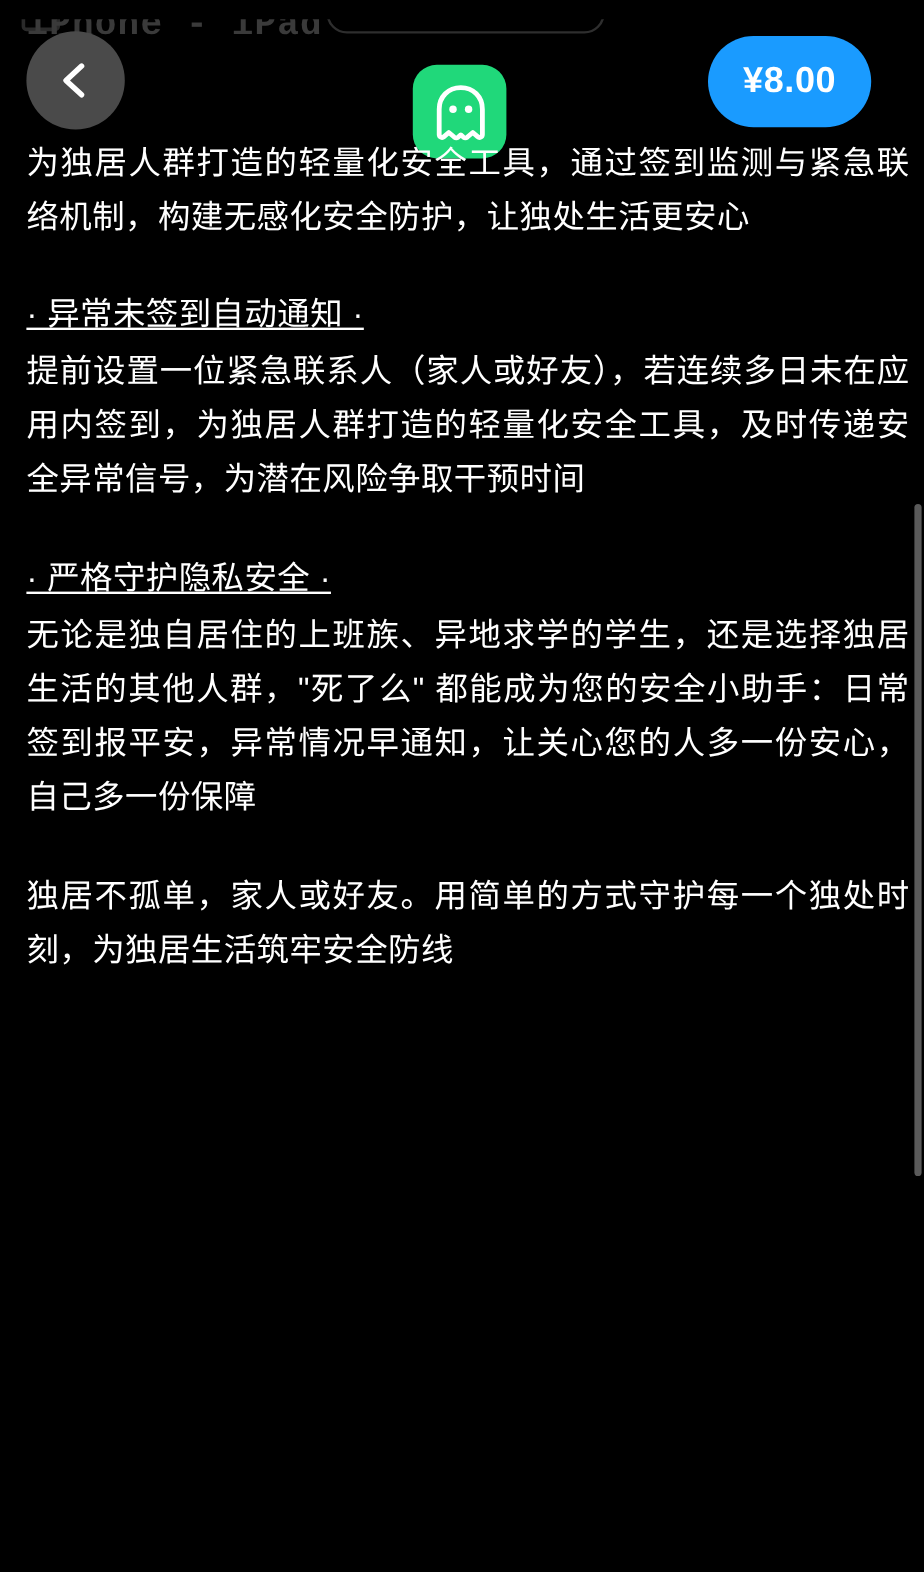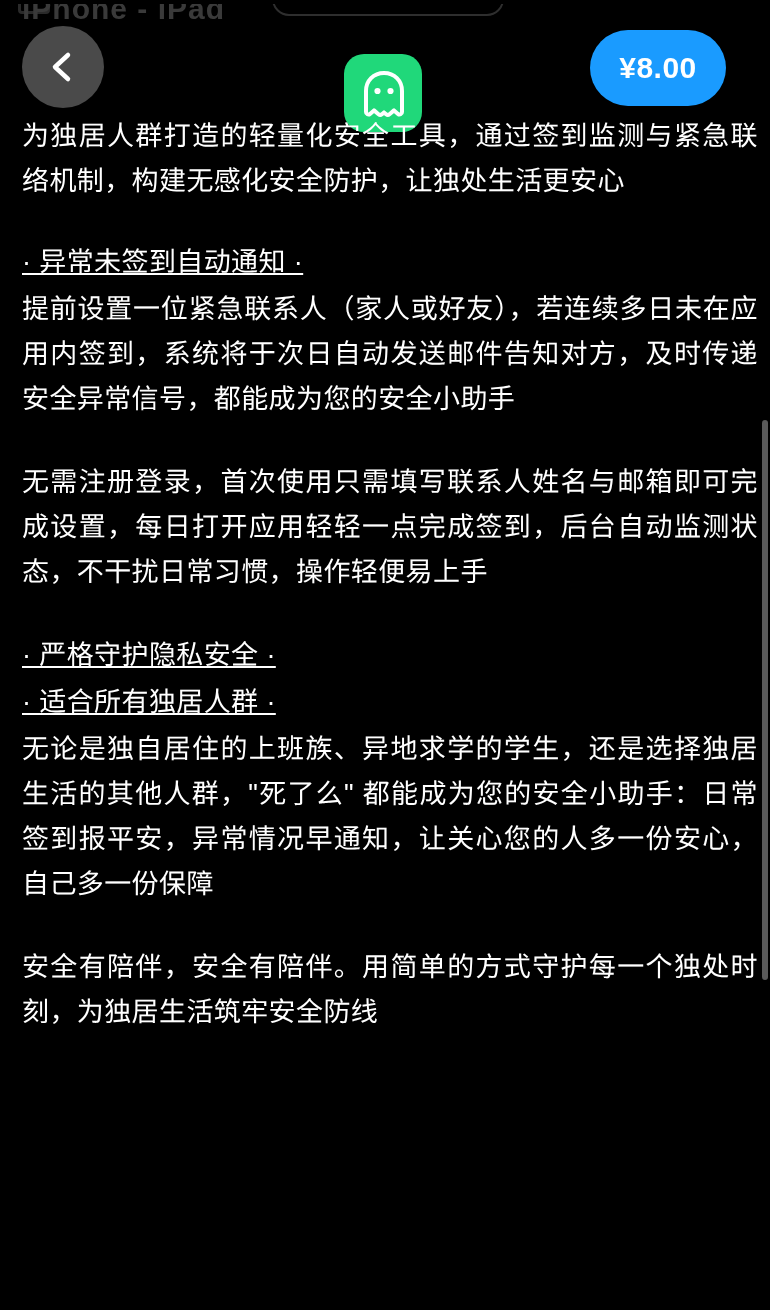--- a/index.html
+++ b/index.html
@@ -12,25 +12,26 @@
     height: 1310px;
     overflow: hidden;
     font-family: "Liberation Sans", "DejaVu Sans", sans-serif;
     color: #ffffff;
     position: relative;
   }
 
   
   .ghost-strip {
     position: absolute;
-    top: 4px;
+    top: 16px;
     left: 0;
     width: 648px;
     height: 22px;
     overflow: hidden;
+    font-family: Liberation Mono, monospace;
   }
   .ghost-strip .faded-title {
     position: absolute;
     left: 22px;
     top: -12px;
     font-size: 30px;
     font-weight: bold;
     color: #3a3a3a;
     letter-spacing: 1px;
     white-space: nowrap;
@@ -197,26 +198,24 @@
   </div>
 
   <div class="price-btn">¥8.00</div>
 </div>
 
 <div class="content">
 
   <p class="para">为独居人群打造的轻量化安全工具，通过签到监测与紧急联络机制，构建无感化安全防护，让独处生活更安心</p>
 
   <p class="para section-title">· 异常未签到自动通知 ·</p>
-  <p class="para section-body">提前设置一位紧急联系人（家人或好友），若连续多日未在应用内签到，系统将于次日自动发送邮件告知对方，及时传递安全异常信号，都能成为您的安全小助手</p>
-
-  <p class="para section-body">无需注册登录，首次使用只需填写联系人姓名与邮箱即可完成设置，每日打开应用轻轻一点完成签到，后台自动监测状态，不干扰日常习惯，操作轻便易上手</p>
+  <p class="para section-body">提前设置一位紧急联系人（家人或好友），若连续多日未在应用内签到，为独居人群打造的轻量化安全工具，及时传递安全异常信号，为潜在风险争取干预时间</p>
+
 
   <p class="para section-title">· 严格守护隐私安全 ·</p>
 
-  <p class="para section-title">· 适合所有独居人群 ·</p>
   <p class="para section-body">无论是独自居住的上班族、异地求学的学生，还是选择独居生活的其他人群，"死了么" 都能成为您的安全小助手：日常签到报平安，异常情况早通知，让关心您的人多一份安心，自己多一份保障</p>
 
-  <p class="para last">安全有陪伴，安全有陪伴。用简单的方式守护每一个独处时刻，为独居生活筑牢安全防线</p>
+  <p class="para last">独居不孤单，家人或好友。用简单的方式守护每一个独处时刻，为独居生活筑牢安全防线</p>
 </div>
 
 <div class="scrollbar-track"></div>
 <div class="scrollbar-thumb"></div>
 
 </body></html>

